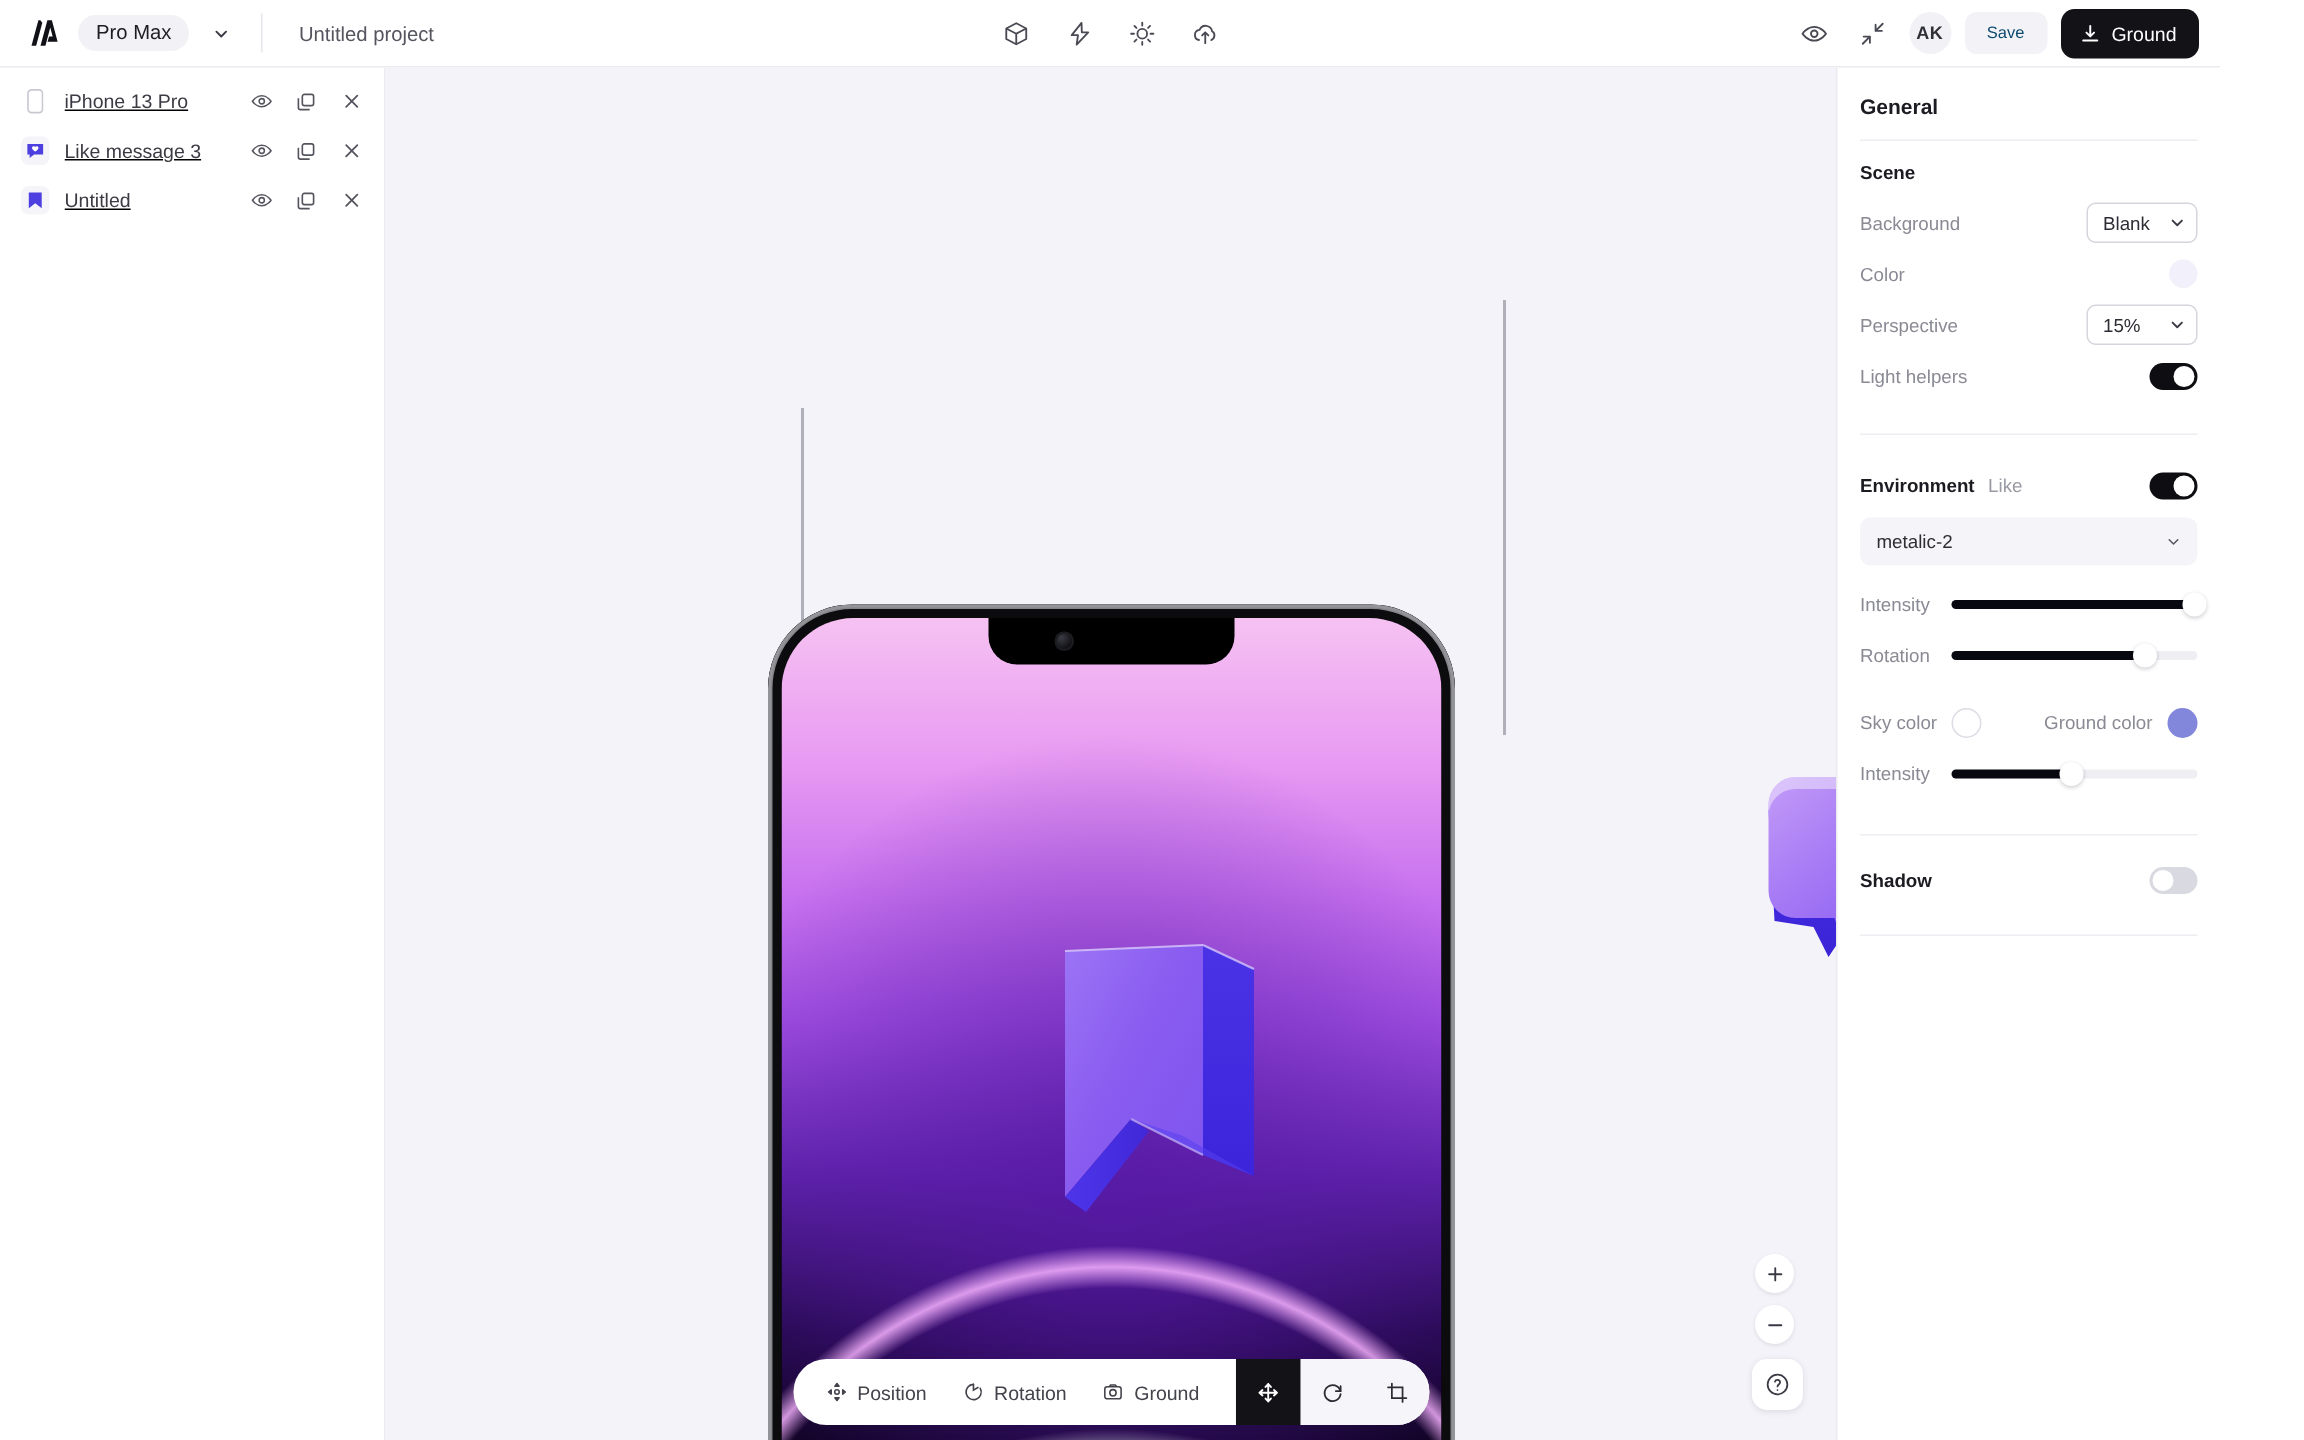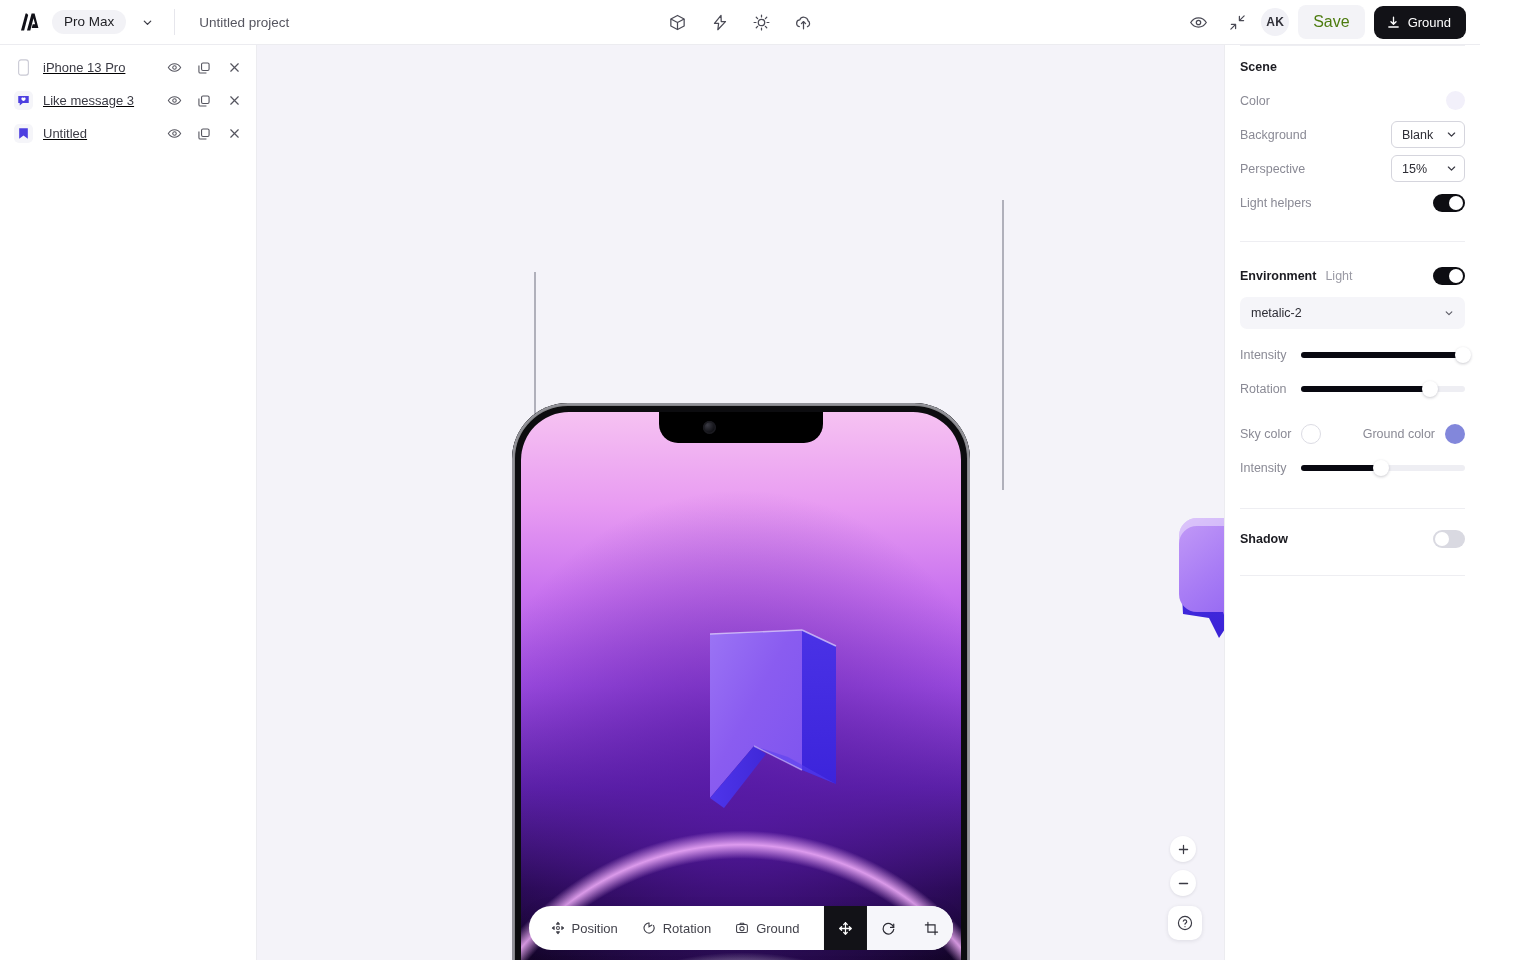--- a/index.html
+++ b/index.html
@@ -46,21 +46,21 @@
     margin-left: auto; display: flex; align-items: center; gap: 9px; padding-right: 14px;
   }
   .avatar {
     width: 28px; height: 28px; border-radius: 50%;
     background: #f1f1f6; color: #303038;
     font-size: 12px; font-weight: 600; letter-spacing: .3px;
     display: flex; align-items: center; justify-content: center;
   }
   .save-btn {
     background: #f3f3f7; border: none; border-radius: 8px;
-    padding: 8px 15px; font-size: 16px; color: #4d7c0f; cursor: pointer;
+    padding: 8px 15px; font-size: 11px; color: #0c4a6e; cursor: pointer;
     font-family: inherit;
   }
   .export-btn {
     background: #121217; border: none; border-radius: 9px;
     padding: 9px 15px 9px 12px; font-size: 13px; color: #fff; cursor: pointer;
     display: flex; align-items: center; gap: 7px; font-family: inherit;
   }
 
   
   .body { flex: 1; display: flex; min-height: 0; }
@@ -564,43 +564,44 @@
       <button class="help-btn">
         <svg width="18" height="18" viewBox="0 0 20 20" fill="none" stroke="#3a3a44" stroke-width="1.3" stroke-linecap="round">
             <circle cx="10" cy="10" r="7.3"></circle>
             <path d="M8.1 7.9a1.95 1.95 0 0 1 3.8.6c0 1.3-1.9 1.7-1.9 2.9"></path>
             <circle cx="10" cy="14.1" r="0.65" fill="#3a3a44" stroke="none"></circle>
           </svg>
       </button>
     </div>
 
     <div class="right-panel">
+      <div class="rp-title">General</div>
       <div class="rp-divider"></div>
 
       <div class="rp-section">
         <div class="rp-label">Scene</div>
-
-        <div class="rp-row">
-          <div class="rp-key">Color</div>
-          <div class="swatch" style="width:19px;height:19px;background:#f2f0fa;"></div>
-        </div>
 
         <div class="rp-row">
           <div class="rp-key">Background</div>
           <div class="select-sm">
             <span>Blank</span>
             <span style="display:flex">
               <svg width="11" height="11" viewBox="0 0 12 12" fill="none" stroke="#3a3a44" stroke-width="1.35" stroke-linecap="round" stroke-linejoin="round">
                   <path d="M2.6 4.4 6 7.8l3.4-3.4"></path>
                 </svg>
             </span>
           </div>
         </div>
 
         <div class="rp-row">
+          <div class="rp-key">Color</div>
+          <div class="swatch" style="width:19px;height:19px;background:#f2f0fa;"></div>
+        </div>
+
+        <div class="rp-row">
           <div class="rp-key">Perspective</div>
           <div class="select-sm">
             <span>15%</span>
             <span style="display:flex">
               <svg width="11" height="11" viewBox="0 0 12 12" fill="none" stroke="#3a3a44" stroke-width="1.35" stroke-linecap="round" stroke-linejoin="round">
                   <path d="M2.6 4.4 6 7.8l3.4-3.4"></path>
                 </svg>
             </span>
           </div>
         </div>
@@ -612,21 +613,21 @@
             </div>
         </div>
       </div>
 
       <div class="rp-divider" style="margin-top:16px"></div>
 
       <div class="rp-section" style="padding-top:18px">
         <div class="rp-row" style="margin-bottom:6px">
           <div style="display:flex;align-items:center">
             <div class="rp-key strong">Environment</div>
-            <div class="reset-link">Light</div>
+            <div class="reset-link">Like</div>
           </div>
           <div class="toggle on">
               <div class="knob"></div>
             </div>
         </div>
 
         <div class="select-wide">
           <span>metalic-2</span>
           <span style="display:flex">
             <svg width="10" height="10" viewBox="0 0 12 12" fill="none" stroke="#5a5a64" stroke-width="1.3" stroke-linecap="round" stroke-linejoin="round">

